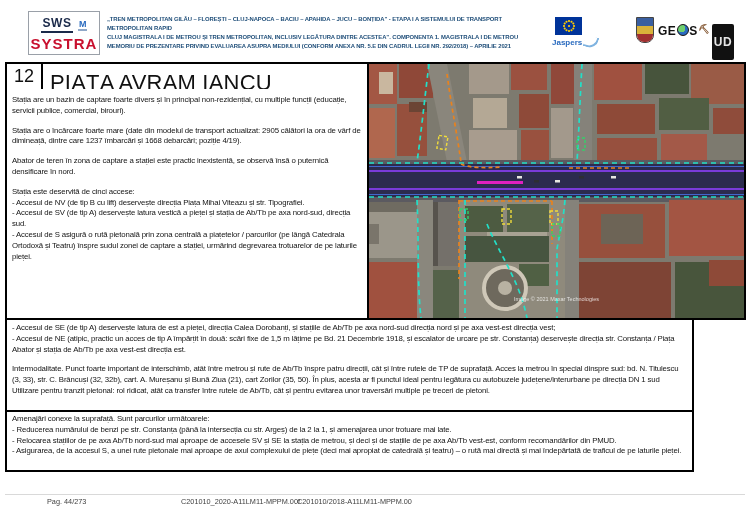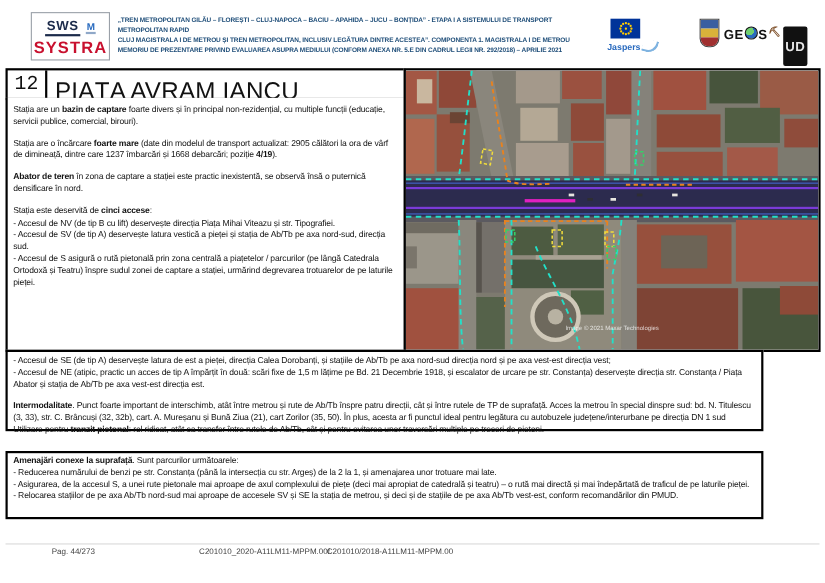--- a/index.html
+++ b/index.html
@@ -35,28 +35,28 @@
            font-size:12px;font-weight:bold;color:#111;letter-spacing:.5px;}
   .gs-globe{display:inline-block;width:10px;height:10px;border-radius:50%;margin:0 .5px;
             background:radial-gradient(circle at 35% 35%,#6fcf6f 0 40%,#2a6bbf 41% 100%);border:1px solid #111;}
   .gs-pick{font-size:9px;color:#7a4a22;margin:0 .5px;}
   .gs-dark{background:#111;color:#e5e5e5;padding:11px 2px;border-radius:2px;margin-left:1px;}
 
   
   .cell{position:absolute;border:2px solid #000;background:#fff;box-sizing:border-box;}
   .title-row{left:5px;top:62px;width:364px;height:29px;display:flex;align-items:center;}
   .st-num{width:34px;text-align:center;font-size:18px;border-right:2px solid #000;align-self:stretch;
-          display:flex;align-items:center;justify-content:center;font-family:Liberation Mono, monospace;}
+          display:flex;align-items:center;justify-content:center;}
   .st-name{padding-left:7px;font-size:22px;letter-spacing:.2px;white-space:nowrap;margin-top:12px;}
   .left-panel{left:5px;top:89px;width:364px;height:231px;border-top:none;padding:6px 6px 0 5px;}
-  .notes1{left:5px;top:318px;width:689px;height:74px;padding:3px 5px 0 5px;}
+  .notes1{left:5px;top:318px;width:689px;height:94px;padding:3px 5px 0 5px;}
   .notes2{left:5px;top:410px;width:689px;height:62px;padding:2px 5px 0 5px;}
   .para{font-size:7.8px;line-height:10.8px;letter-spacing:-.15px;color:#141414;}
   .para.gap{height:9px;}
-  .para .b{font-weight:bold;}
+  .para .b{font-weight:normal;}
 
   
   .map-box{left:367px;top:62px;width:379px;height:258px;padding:0;overflow:hidden;}
   .map-svg{display:block;width:375px;height:254px;}
   .ov-cyan{stroke:var(--overlay_cyan,#22e0c8);fill:none;stroke-width:1.7;stroke-dasharray:5 4;}
   .ov-orange{stroke:var(--overlay_orange,#e8821e);fill:none;stroke-width:1.7;stroke-dasharray:4 3;}
   .mk-y{stroke:var(--overlay_yellow,#f0dc3c);fill:none;stroke-width:1.4;stroke-dasharray:3 2;}
   .mk-g{stroke:var(--overlay_green,#35d069);fill:none;stroke-width:1.4;stroke-dasharray:3 2;}
   .ln-purple{fill:var(--overlay_purple,#7a3bd8);}
   .ln-magenta{fill:var(--overlay_magenta,#e020c0);}
@@ -241,22 +241,22 @@
   <div class="cell notes1">
       <div class="para"><span>- Accesul de SE (de tip A) deservește latura de est a pieței, direcția Calea Dorobanți, și stațiile de Ab/Tb pe axa nord-sud direcția nord și pe axa vest-est direcția vest;</span></div>
       <div class="para"><span>- Accesul de NE (atipic, practic un acces de tip A împărțit în două: scări fixe de 1,5 m lățime pe Bd. 21 Decembrie 1918, și escalator de urcare pe str. Constanța) deservește direcția str. Constanța / Piața Abator și stația de Ab/Tb pe axa vest-est direcția est.</span></div>
       <div class="para gap"></div>
       <div class="para"><span class="b">Intermodalitate</span><span>. Punct foarte important de interschimb, atât între metrou și rute de Ab/Tb înspre patru direcții, cât și între rutele de TP de suprafață. Acces la metrou în special dinspre sud: bd. N. Titulescu (3, 33), str. C. Brâncuși (32, 32b), cart. A. Mureșanu și Bună Ziua (21), cart Zorilor (35, 50). În plus, acesta ar fi punctul ideal pentru legătura cu autobuzele județene/interurbane pe direcția DN 1 sud</span></div>
       <div class="para"><span>Utilizare pentru </span><span class="b">tranzit pietonal</span><span>: rol ridicat, atât ca transfer între rutele de Ab/Tb, cât și pentru evitarea unor traversări multiple pe treceri de pietoni.</span></div>
     </div>
   <div class="cell notes2">
       <div class="para"><span class="b">Amenajări conexe la suprafață</span><span>. Sunt parcurilor următoarele:</span></div>
       <div class="para"><span>- Reducerea numărului de benzi pe str. Constanța (până la intersecția cu str. Argeș) de la 2 la 1, și amenajarea unor trotuare mai late.</span></div>
+      <div class="para"><span>- Relocarea stațiilor de pe axa Ab/Tb nord-sud mai aproape de accesele SV și SE la stația de metrou, și deci și de stațiile de pe axa Ab/Tb vest-est, conform recomandărilor din PMUD.</span></div>
       <div class="para"><span>- Asigurarea, de la accesul S, a unei rute pietonale mai aproape de axul complexului de piețe (deci mai apropiat de catedrală și teatru) – o rută mai directă și mai îndepărtată de traficul de pe laturile pieței.</span></div>
-      <div class="para"><span>- Relocarea stațiilor de pe axa Ab/Tb nord-sud mai aproape de accesele SV și SE la stația de metrou, și deci și de stațiile de pe axa Ab/Tb vest-est, conform recomandărilor din PMUD.</span></div>
     </div>
 
   <div class="footer-rule"></div>
   <div class="footer-item f-page">Pag. 44/273</div>
   <div class="footer-item f-code1">C201010_2020-A11LM11-MPPM.00f</div>
   <div class="footer-item f-code2">C201010/2018-A11LM11-MPPM.00</div>
 
 </div>
 
 </body></html>

